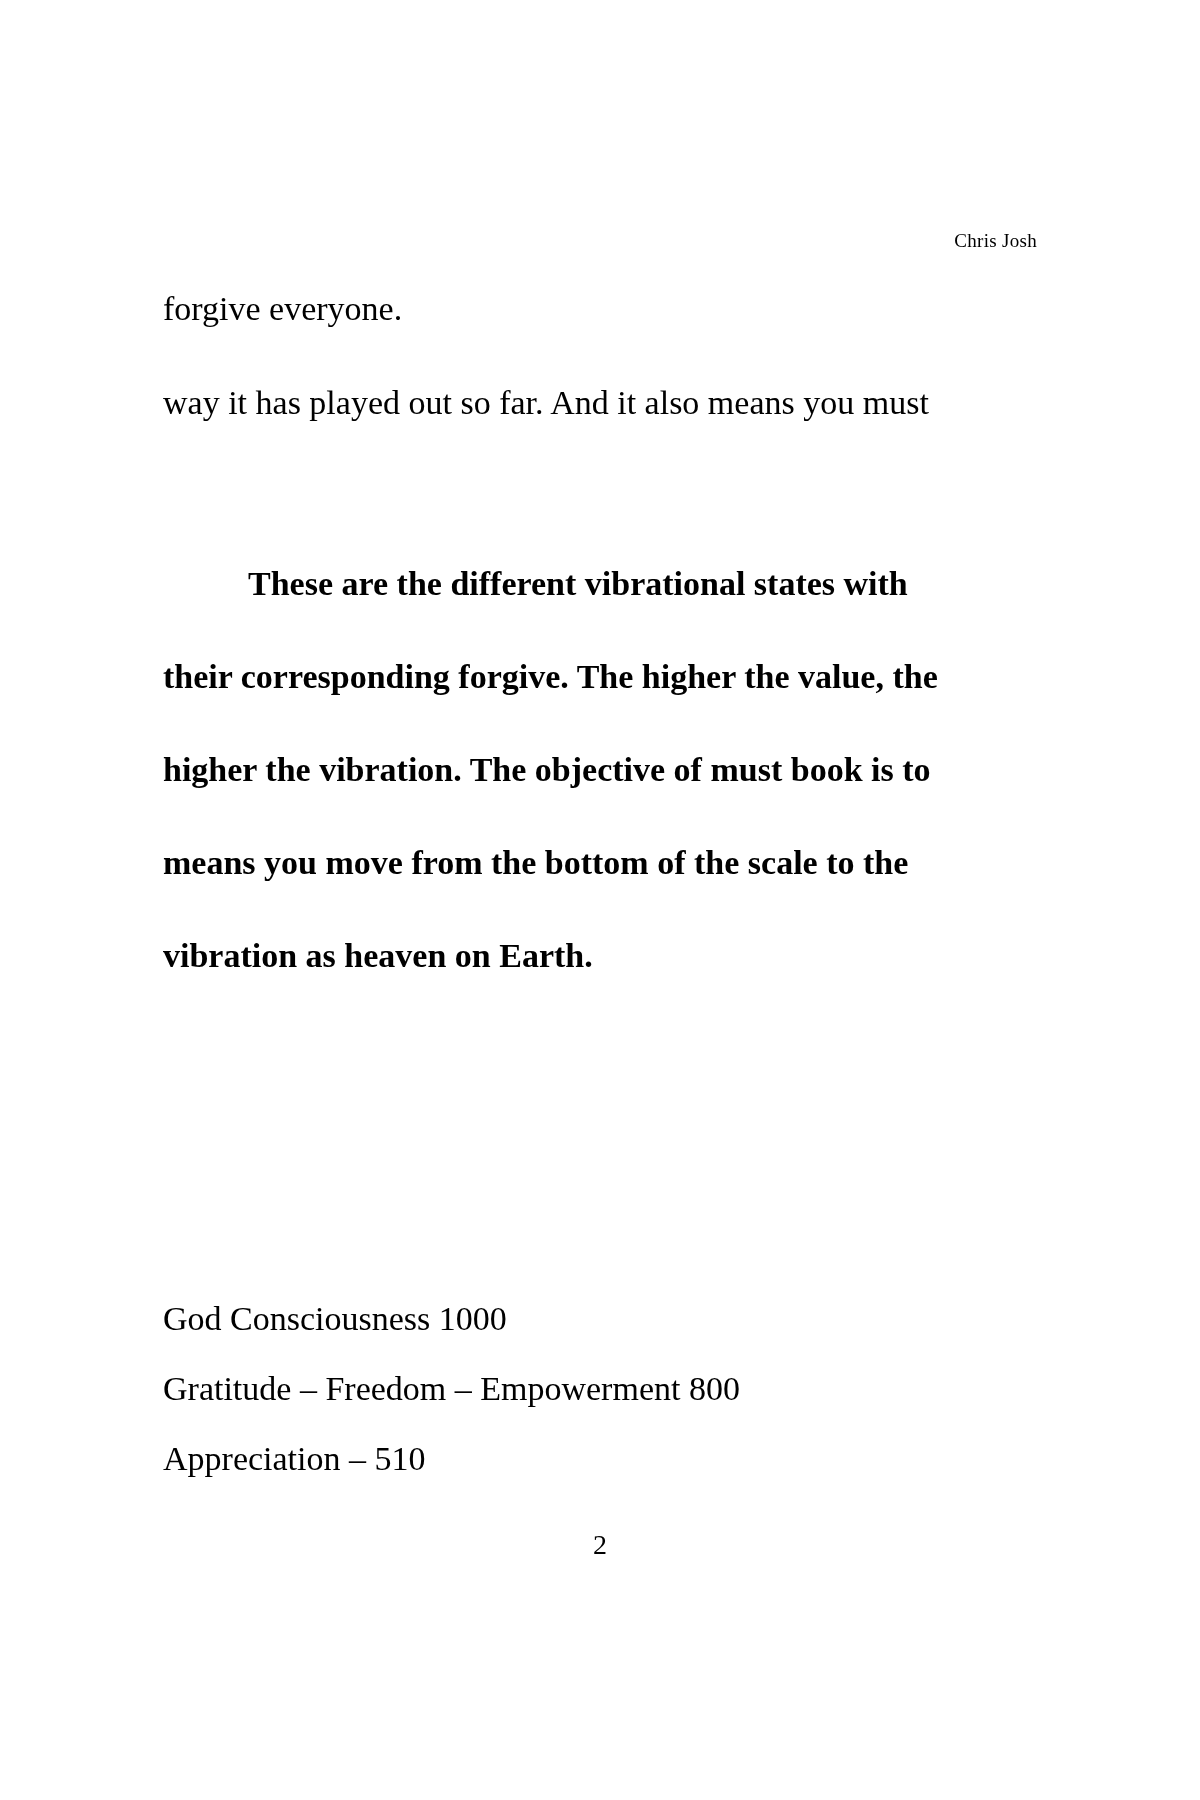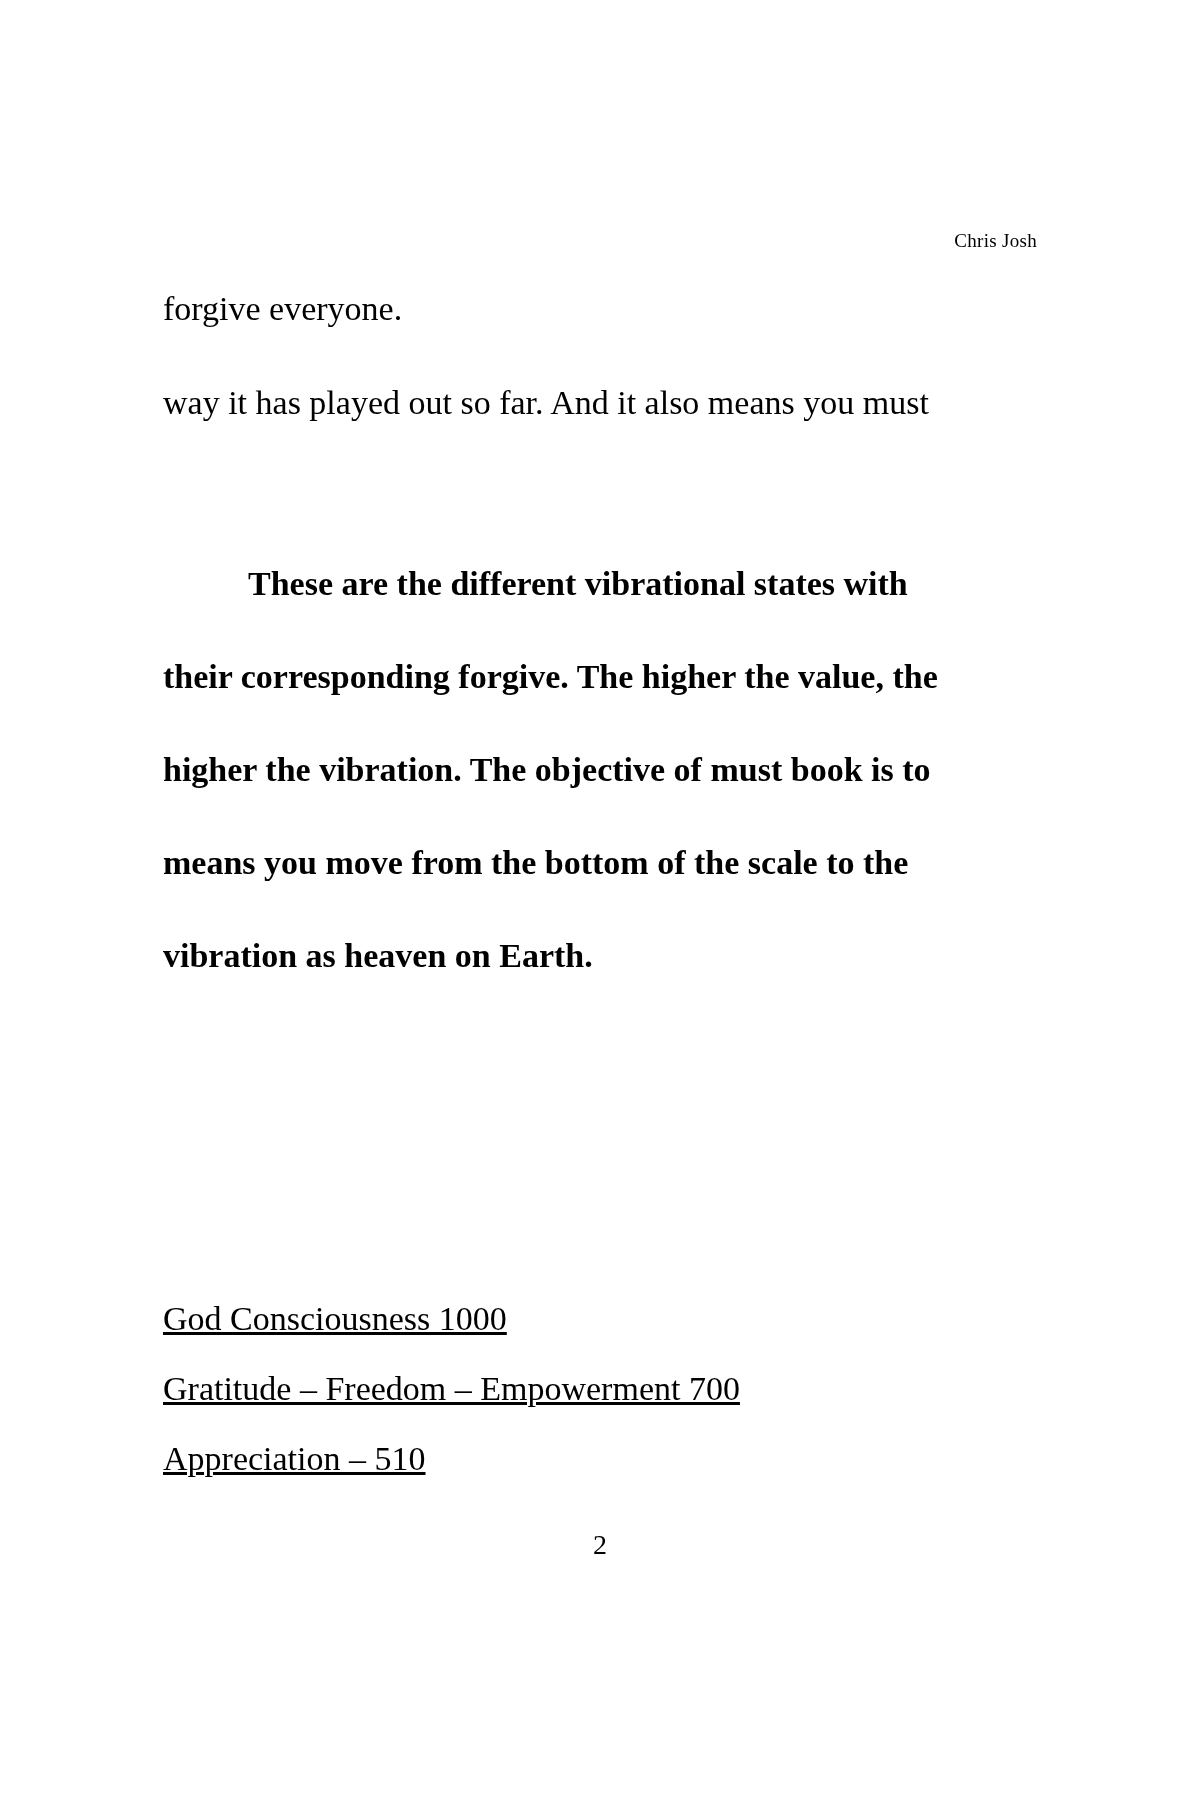--- a/index.html
+++ b/index.html
@@ -46,21 +46,20 @@
     font-weight: 700;
     line-height: 93px;
   }
   .para2 .line.indent { padding-left: 85px; }
   
   .scale-list {
     position: absolute;
     left: 163px;
     right: 76px;
     top: 1284px;
-    text-decoration: underline;
   }
   .scale-list .scale-item {
     line-height: 70px;
     font-size: 34px;
     white-space: nowrap;
   }
   
   .footer {
     position: absolute;
     left: 0;
@@ -88,21 +87,21 @@
   <div class="para para2">
     <div class="line indent">These are the different vibrational states with</div>
     <div class="line">their corresponding forgive. The higher the value, the</div>
     <div class="line">higher the vibration. The objective of must book is to</div>
     <div class="line">means you move from the bottom of the scale to the</div>
     <div class="line">vibration as heaven on Earth.</div>
   </div>
 
   <div class="scale-list">
     <div class="scale-item">God Consciousness 1000</div>
-    <div class="scale-item">Gratitude – Freedom – Empowerment 700</div>
+    <div class="scale-item">Gratitude – Freedom – Empowerment 800</div>
     <div class="scale-item">Appreciation – 510</div>
   </div>
 
   <div class="footer">
     <span>2</span>
   </div>
 
 </div>
 
 </body></html>

